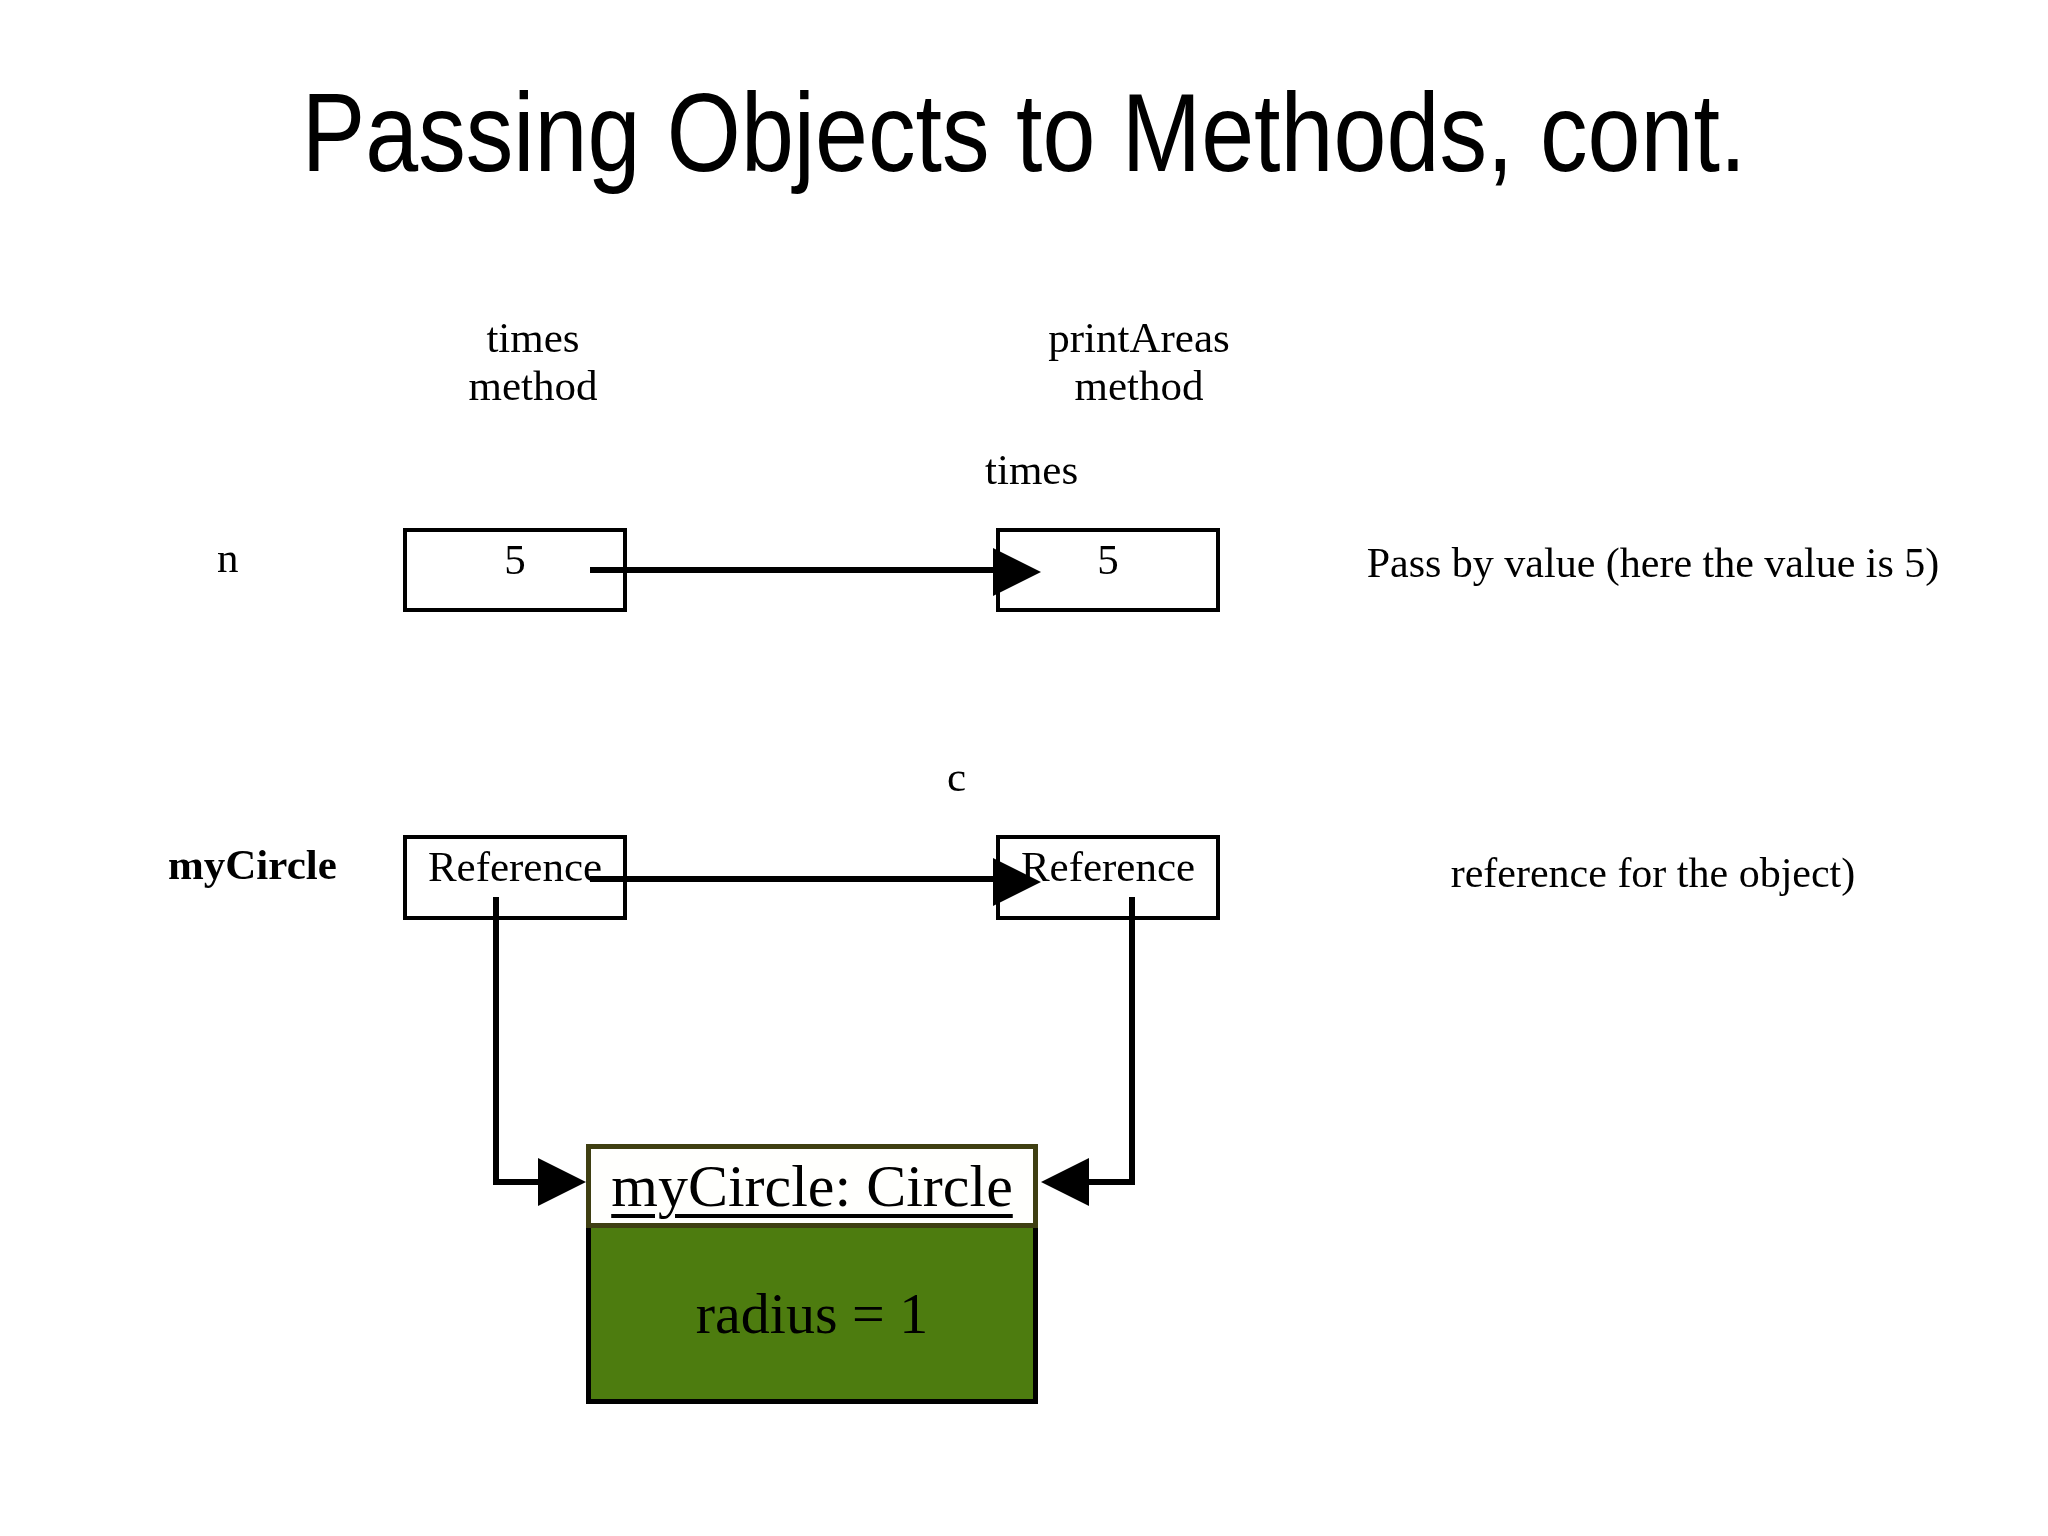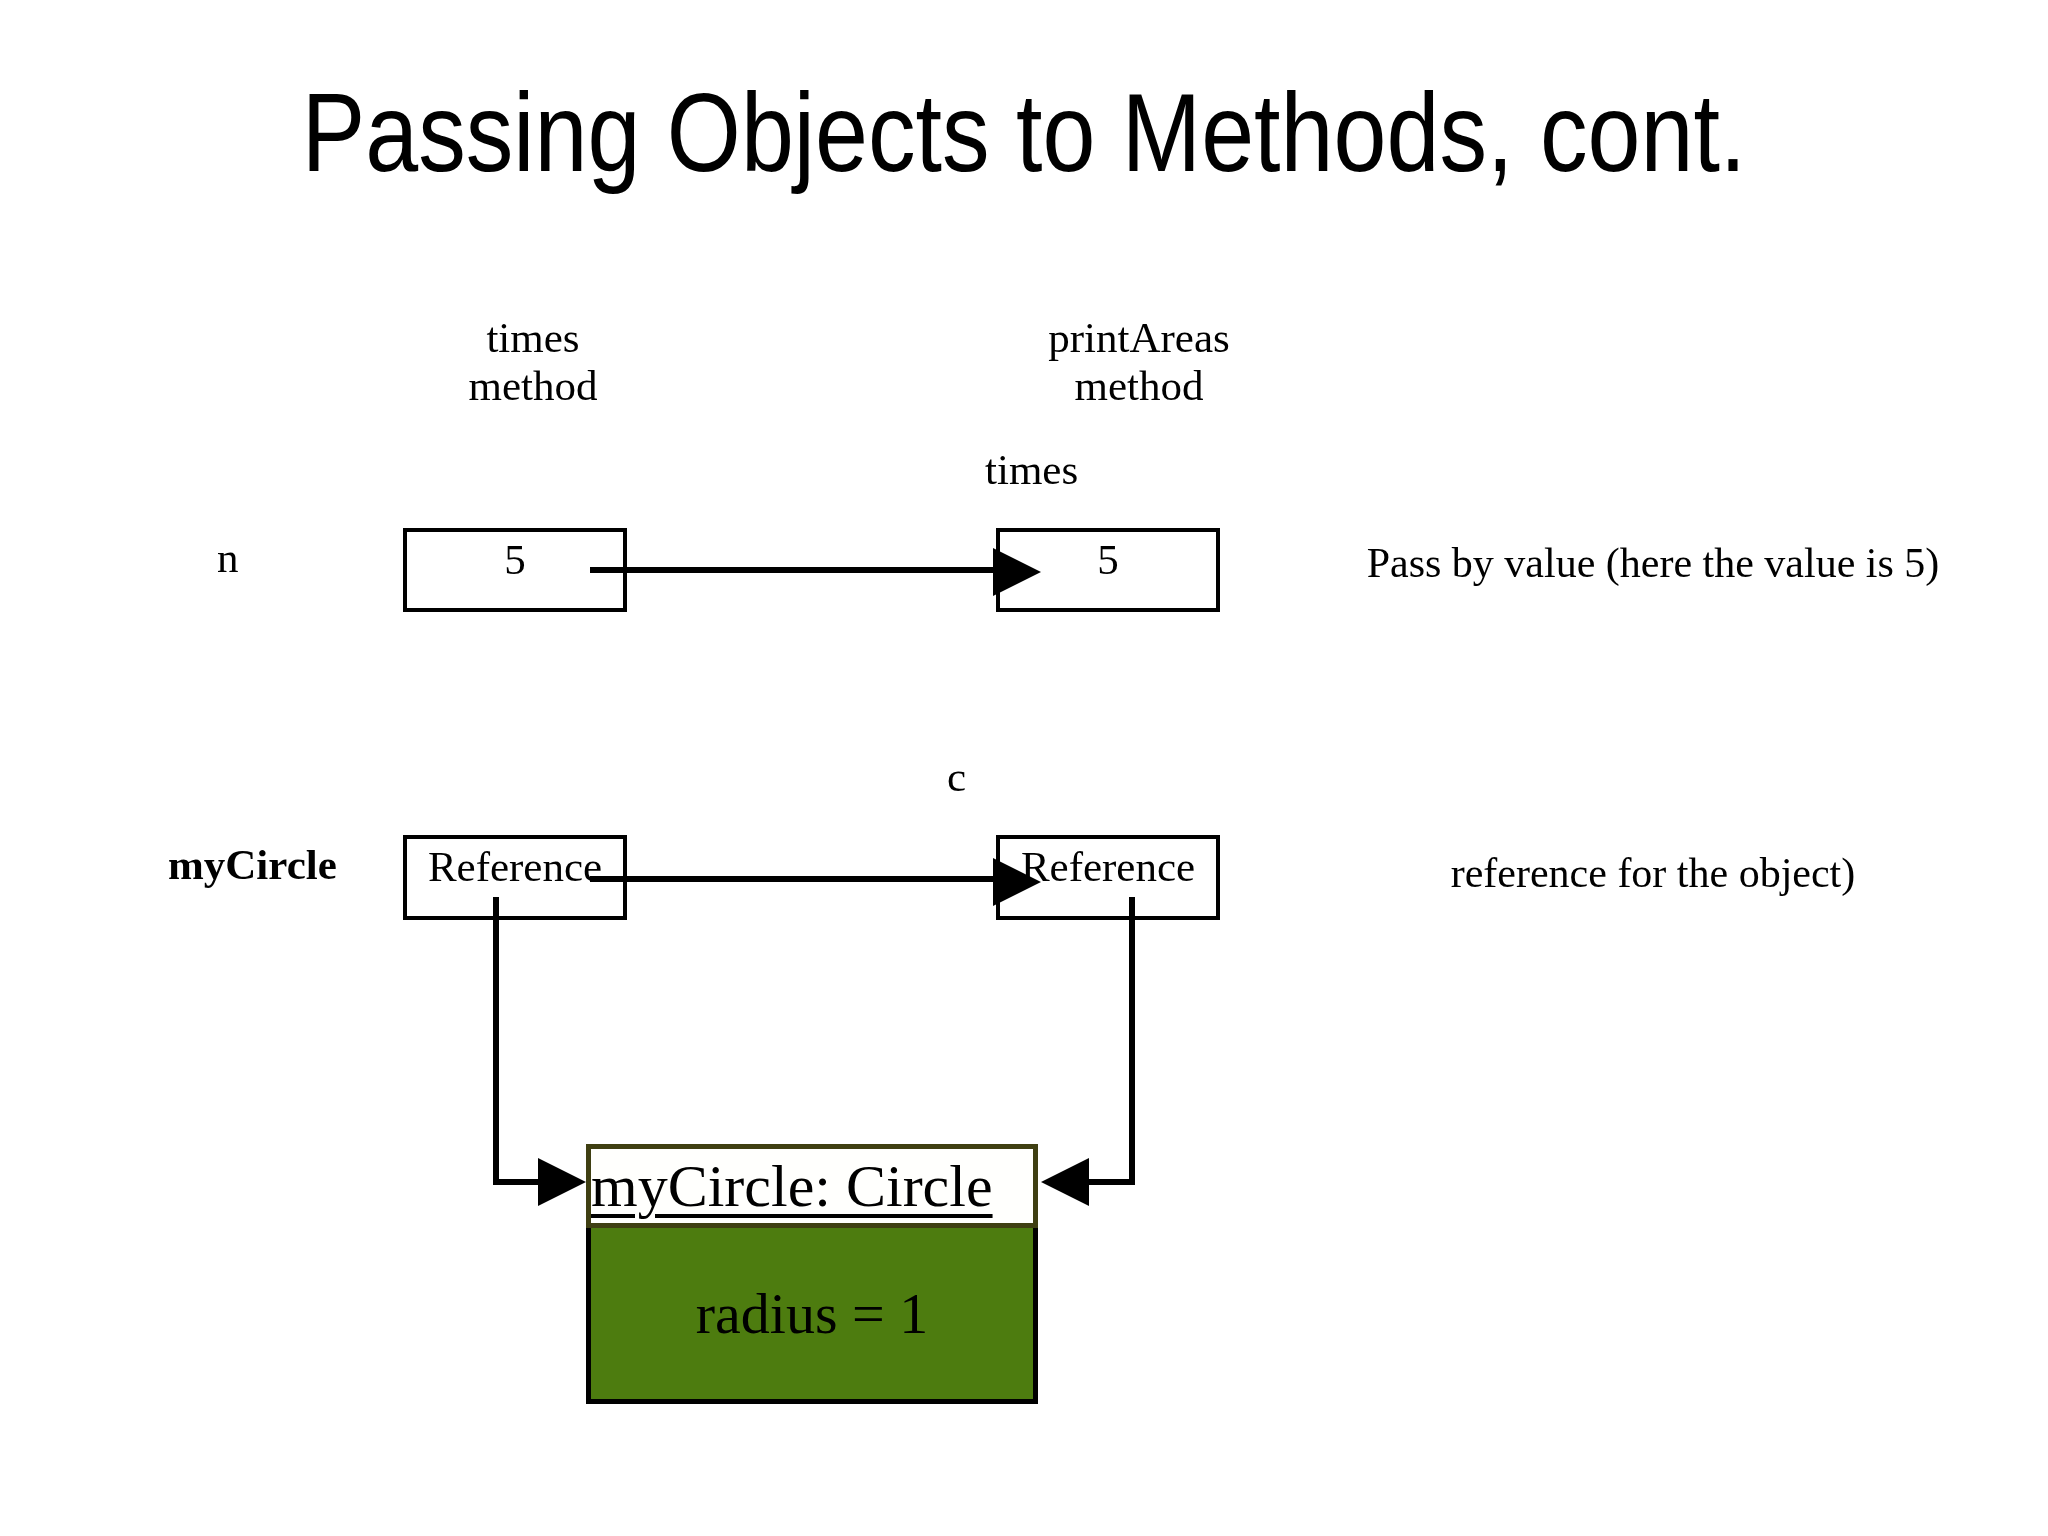--- a/index.html
+++ b/index.html
@@ -72,21 +72,21 @@
     text-align: center;
     font-size: 42px;
     line-height: 50px;
   }
 
   .object-title-box {
     box-sizing: border-box;
     border: 5px solid var(--object-border);
     background: #fffffd;
     display: flex;
-    justify-content: flex-start;
+    justify-content: center;
     align-items: center;
     font-size: 60px;
   }
   .object-title-box .u {
     text-decoration: underline;
     text-decoration-thickness: 4px;
     text-underline-offset: 8px;
     white-space: nowrap;
   }
   .object-field-box {

